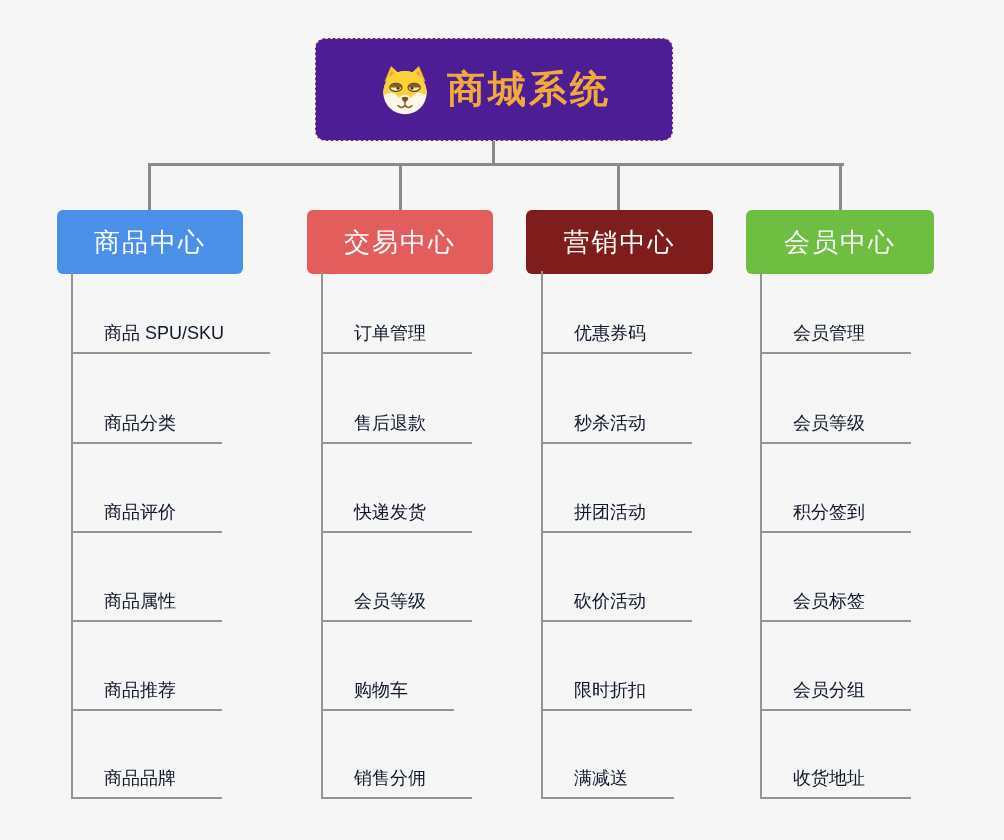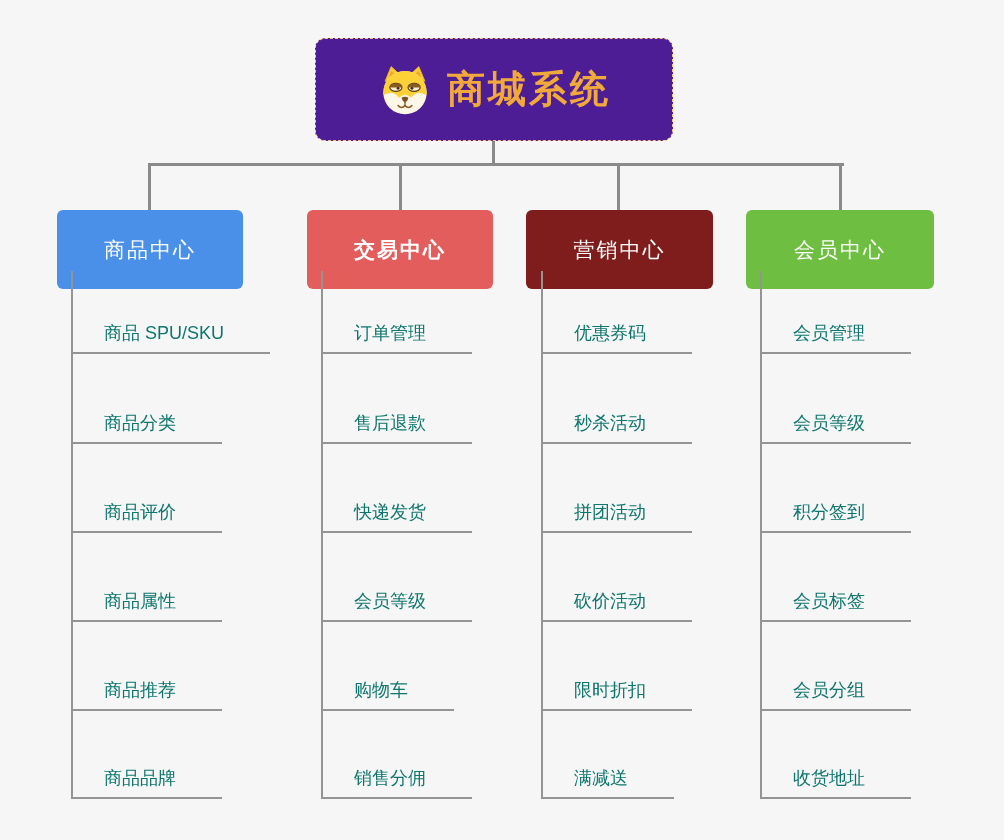--- a/index.html
+++ b/index.html
@@ -17,41 +17,41 @@
 
   
   .line{position:absolute;background:#8a8a8a;}
   .v-root {left:492px;top:141px;width:3px;height:24px;}
   .h-main {left:148px;top:163px;width:696px;height:3px;}
   .drop   {top:164px;width:3px;height:46px;}
   .drop.d0{left:148px;} .drop.d1{left:399px;} .drop.d2{left:617px;} .drop.d3{left:839px;}
 
   
   .branch{
-    position:absolute;top:210px;height:79px;border-radius:6px;
-    color:#ffffff;font-size:21px;letter-spacing:2px;
+    position:absolute;top:210px;height:64px;border-radius:6px;
+    color:#ffffff;font-size:26px;letter-spacing:2px;
     display:flex;align-items:center;justify-content:center;
     box-sizing:border-box;cursor:pointer;white-space:nowrap;
   }
   .b0{left:57px;width:186px;}
-  .b1{left:307px;width:186px;font-weight:bold;}
+  .b1{left:307px;width:186px;}
   .b2{left:526px;width:187px;}
   .b3{left:746px;width:188px;}
 
   
   .spine{position:absolute;top:271px;width:2px;height:528px;background:#949494;}
   .s0{left:71px;} .s1{left:321px;} .s2{left:541px;} .s3{left:760px;}
 
   
   .leaf{
     position:absolute;height:44px;box-sizing:border-box;
     border-bottom:2px solid #949494;
     padding:0 46px 7px 33px;
     display:inline-flex;align-items:flex-end;
-    font-size:18px;color:#0f766e;white-space:nowrap;cursor:pointer;
+    font-size:18px;color:#0f172a;white-space:nowrap;cursor:pointer;
   }
   .c0{left:71px;} .c1{left:321px;} .c2{left:541px;} .c3{left:760px;}
   .r0{top:310px;} .r1{top:400px;} .r2{top:489px;} .r3{top:578px;} .r4{top:667px;text-align:center;} .r5{top:755px;}
 </style>
 </head>
 <body>
 
 <div class="stage">
 
   <div class="root-node">

